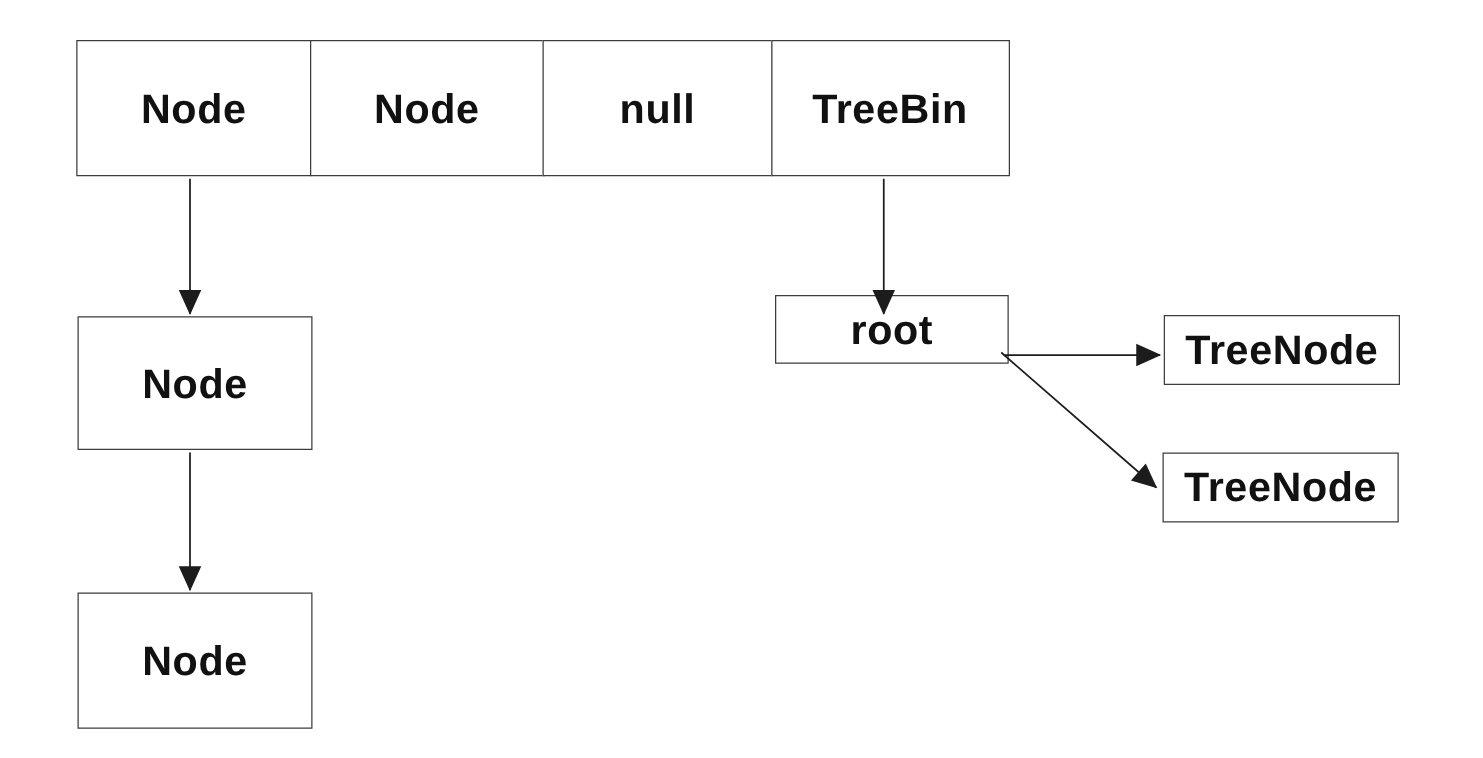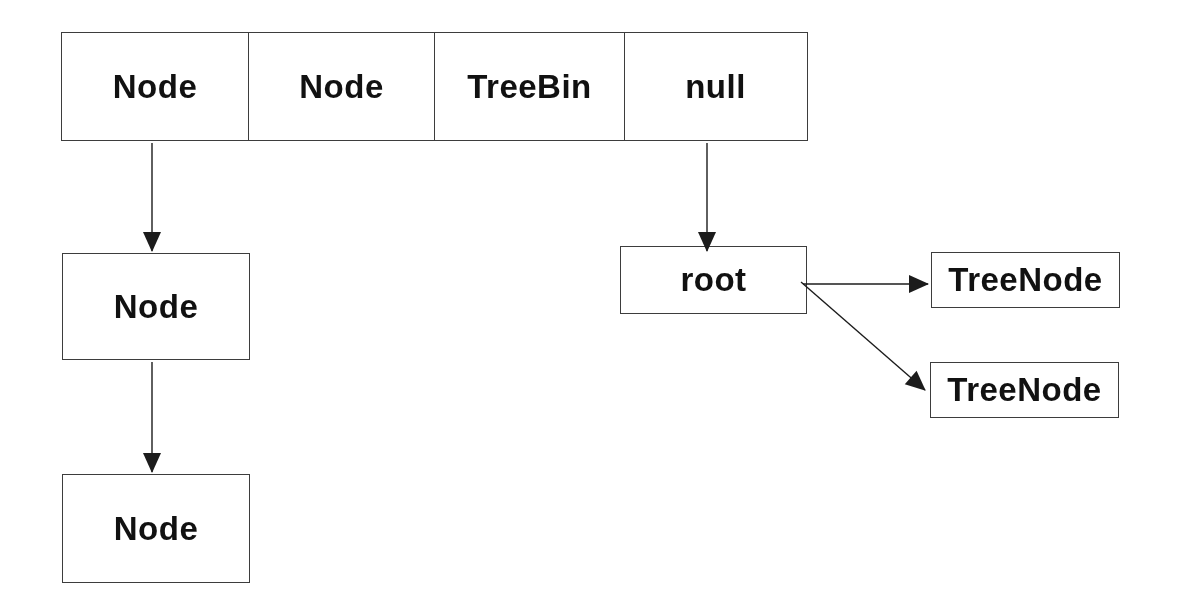--- a/index.html
+++ b/index.html
@@ -52,21 +52,21 @@
     background: var(--background);
   }
   .array-cell + .array-cell { margin-left: -1.5px; }
   .cell-w0 { width: 188px; }
   .cell-w1 { width: 188px; }
   .cell-w2 { width: 184px; }
   .cell-w3 { width: 191px; }
 
   .chain-node-1 { left: 62px;  top: 253px; width: 188px; height: 107px; }
   .chain-node-2 { left: 62px;  top: 474px; width: 188px; height: 109px; }
-  .root-box     { left: 620px; top: 246px; width: 187px; height: 68px; }
+  .root-box     { left: 620px; top: 236px; width: 187px; height: 55px; }
   .treenode-1   { left: 931px; top: 252px; width: 189px; height: 56px; }
   .treenode-2   { left: 930px; top: 362px; width: 189px; height: 56px; }
 
   .arrow-layer {
     position: absolute;
     left: 0; top: 0;
     width: 1186px;
     height: 606px;
     pointer-events: none;
   }
@@ -78,22 +78,22 @@
   .arrow-head-shape { fill: var(--arrow_color); }
 </style>
 </head>
 <body>
 
 <div class="canvas">
 
   <div class="array-row">
     <div class="array-cell cell-w0">Node</div>
     <div class="array-cell cell-w1">Node</div>
+    <div class="array-cell cell-w2">null</div>
     <div class="array-cell cell-w3">TreeBin</div>
-    <div class="array-cell cell-w2">null</div>
   </div>
 
   <div class="diagram-box chain-node-1">Node</div>
   <div class="diagram-box chain-node-2">Node</div>
 
   <div class="diagram-box root-box">root</div>
   <div class="diagram-box treenode-1">TreeNode</div>
   <div class="diagram-box treenode-2">TreeNode</div>
 
   <svg class="arrow-layer" viewBox="0 0 1186 606">

